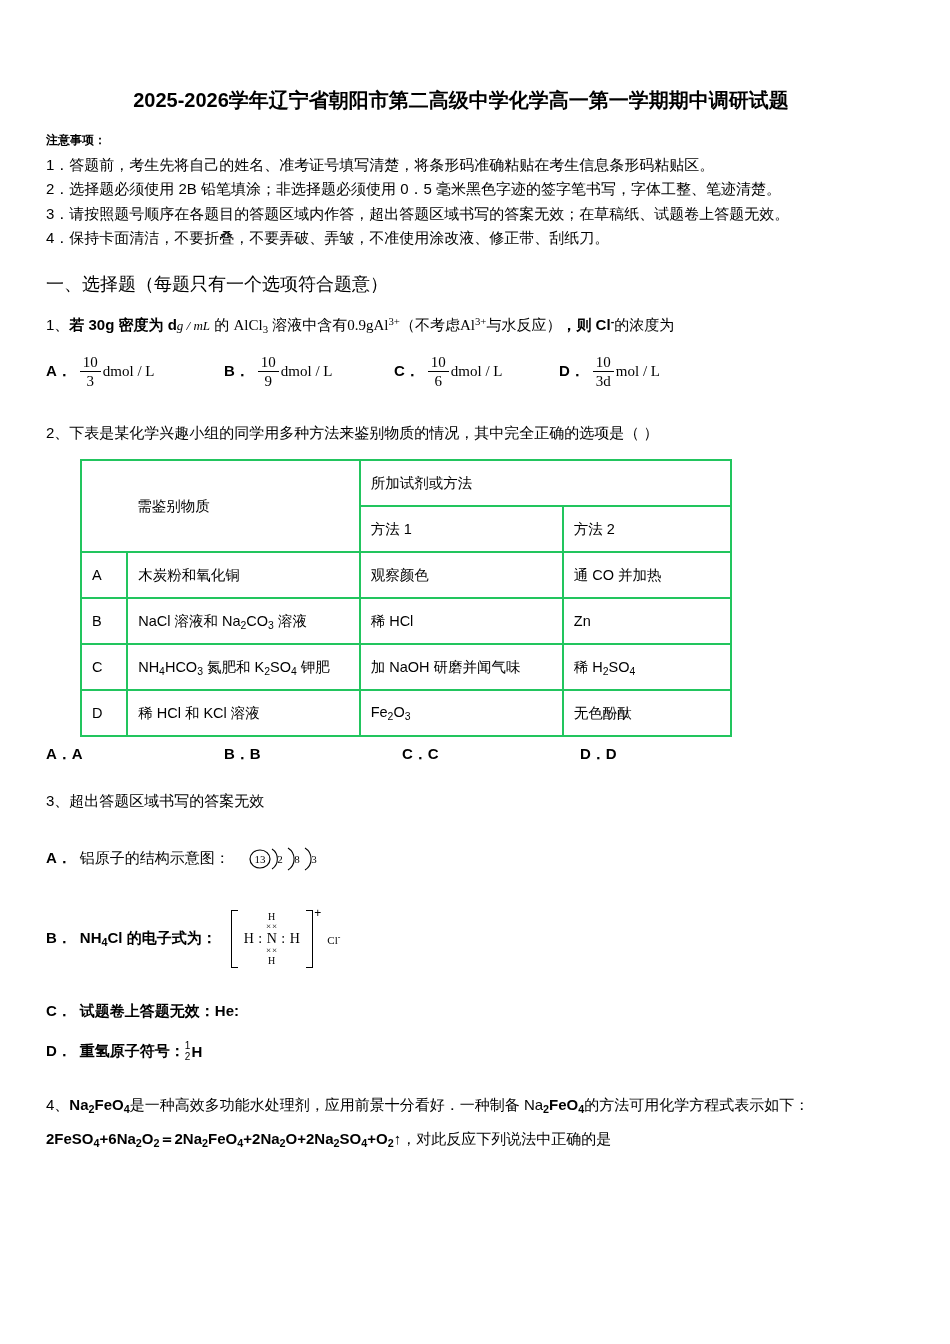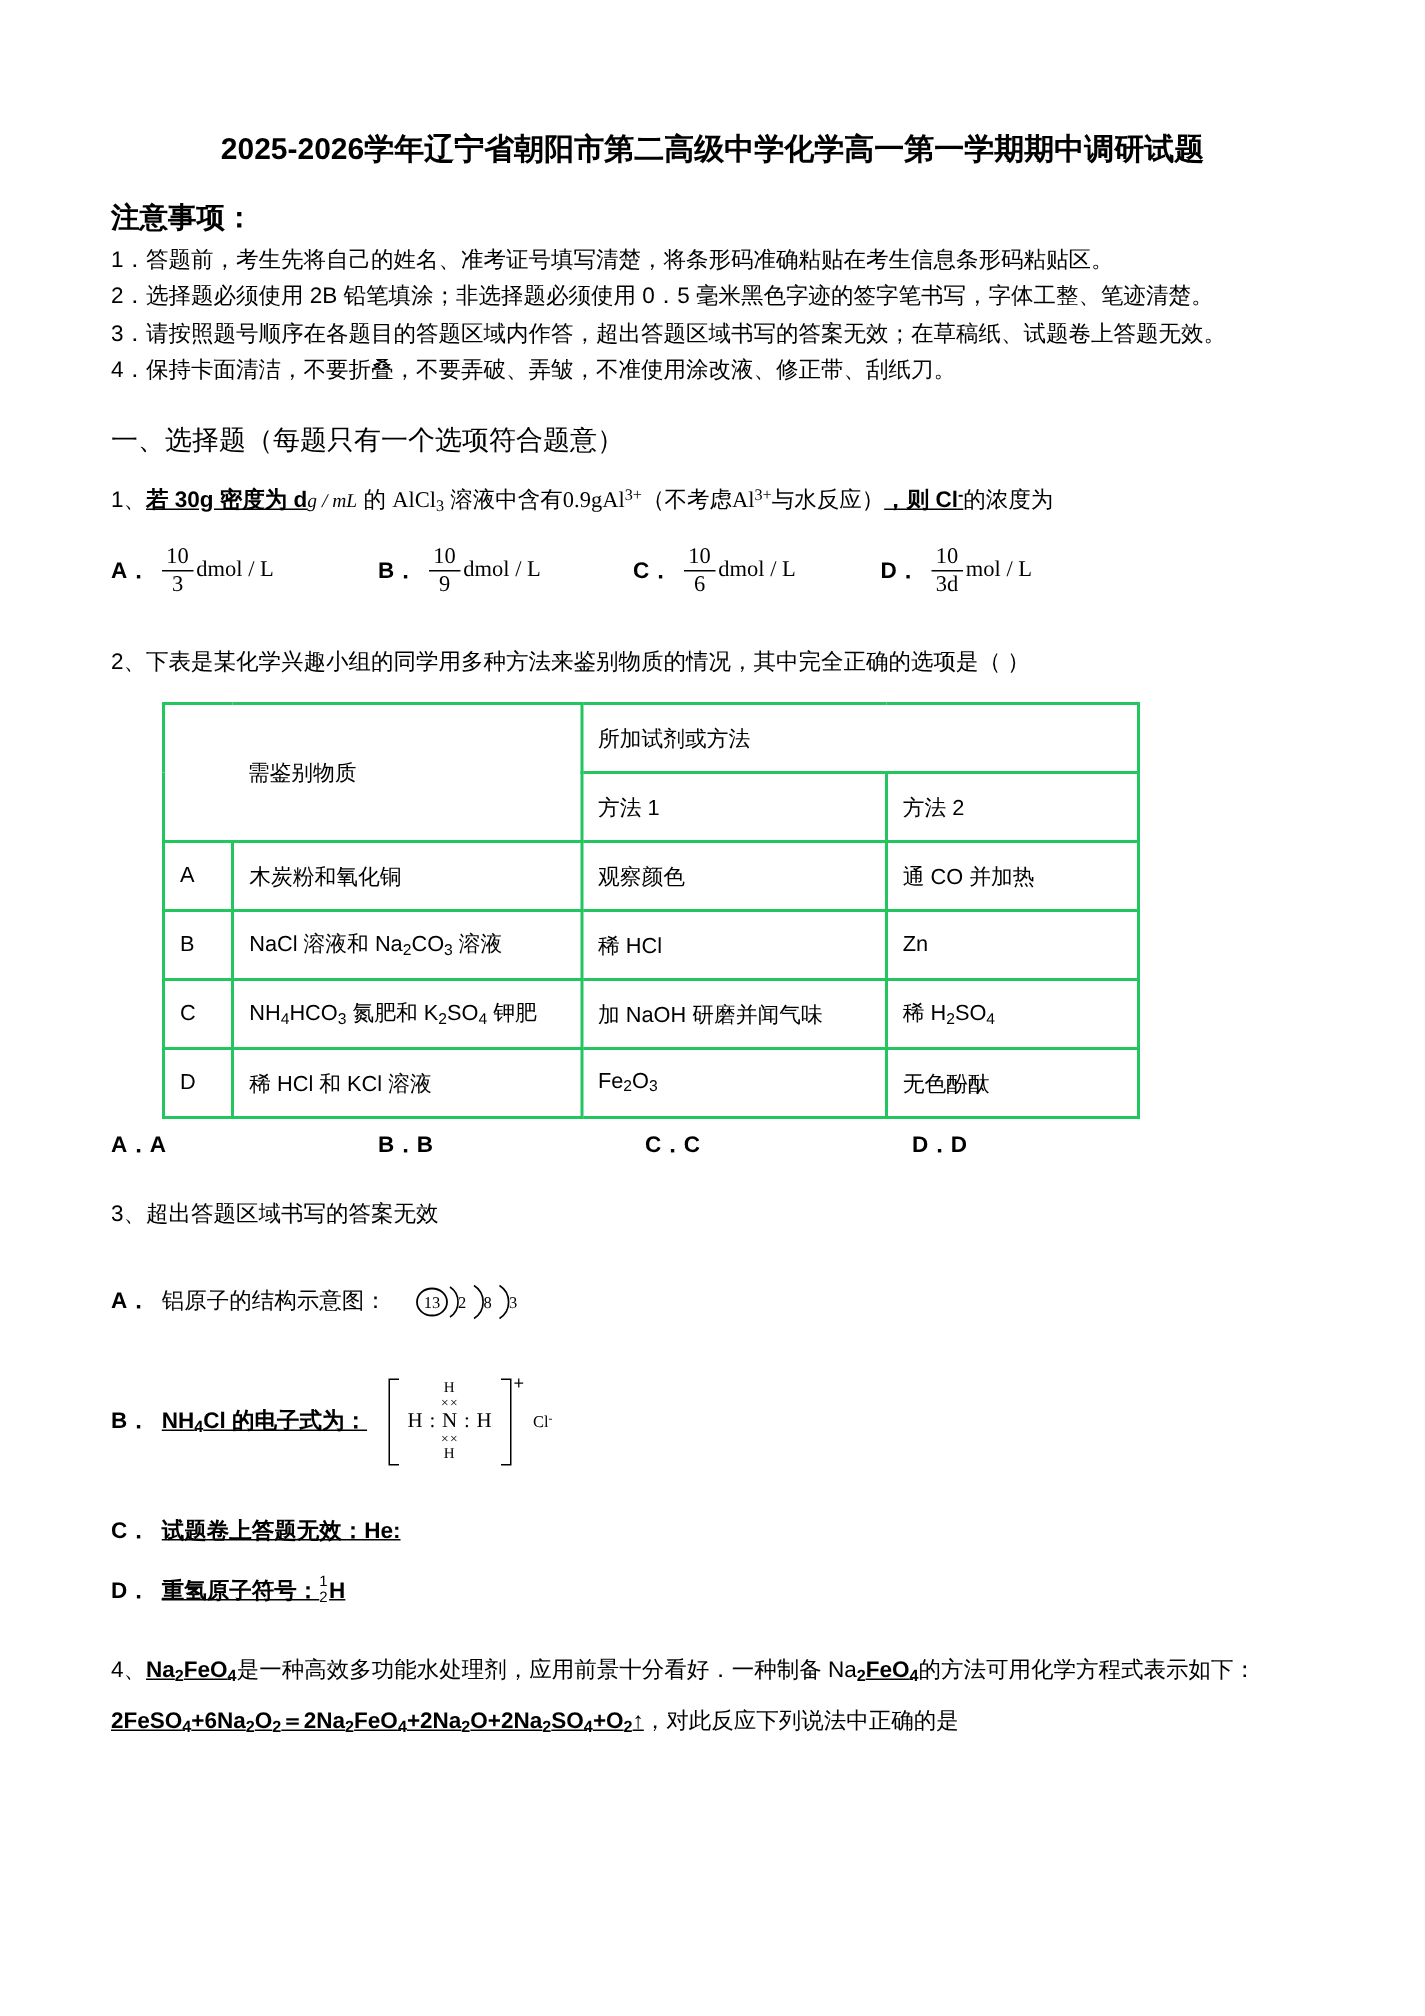--- a/index.html
+++ b/index.html
@@ -11,34 +11,34 @@
     width: 950px;
     min-height: 1344px;
     font-family: "Liberation Serif", "DejaVu Serif", serif;
     color: #000;
     font-size: 15px;
   }
   .page {
     width: 950px;
     min-height: 1344px;
     box-sizing: border-box;
-    padding: 86px 74px 20px 74px;
+    padding: 86px 74px 20px 46px;
     position: relative;
   }
   .doc-title {
     text-align: center;
     font-size: 20px;
     font-weight: bold;
     font-family: "Liberation Sans", "DejaVu Sans", sans-serif;
     letter-spacing: 0px;
     margin: 0 0 18px 0;
     line-height: 1.4;
   }
   .notice-head {
-    font-size: 19px;
+    font-size: 12px;
     font-weight: bold;
     font-family: "Liberation Sans", "DejaVu Sans", sans-serif;
     margin: 0 0 4px 0;
   }
   .notice-line {
     font-size: 15px;
     line-height: 1.62;
     font-family: Liberation Sans, sans-serif;
   }
   .section-title {
@@ -48,21 +48,21 @@
   }
   .q {
     margin: 16px 0 0 0;
     line-height: 1.7;
     font-family: "Liberation Sans", "DejaVu Sans", sans-serif;
     font-size: 15px;
   }
   .q-num {
     font-family: "Liberation Sans", "DejaVu Sans", sans-serif;
   }
-  b, .bold { font-weight: bold; text-decoration: underline; }
+  b, .bold { font-weight: bold; }
   .mathi {
     font-family: "Liberation Serif", "DejaVu Serif", serif;
     font-style: italic;
   }
   .mathr {
     font-family: "Liberation Serif", "DejaVu Serif", serif;
     font-style: normal;
   }
   sub { font-size: 72%; vertical-align: -0.25em; }
   sup { font-size: 72%; vertical-align: 0.45em; }

